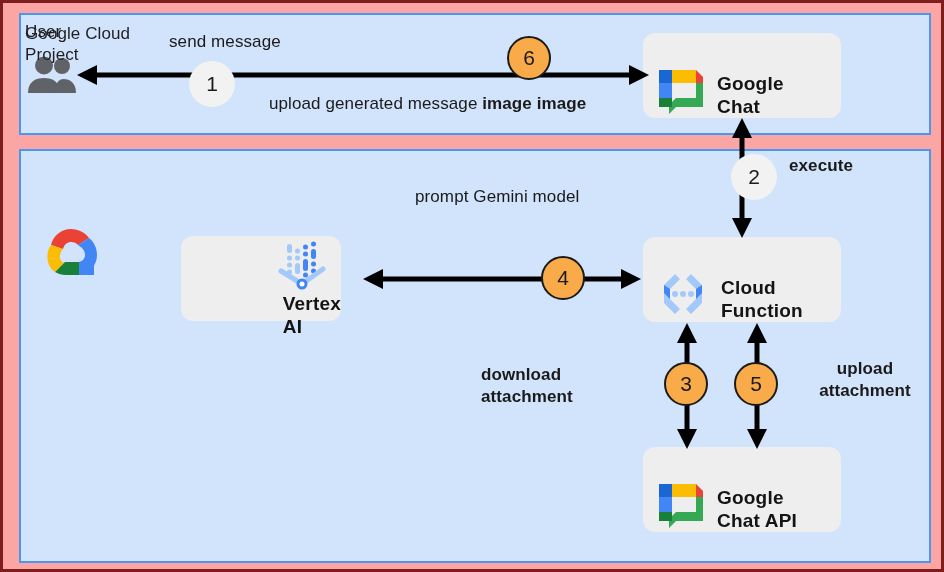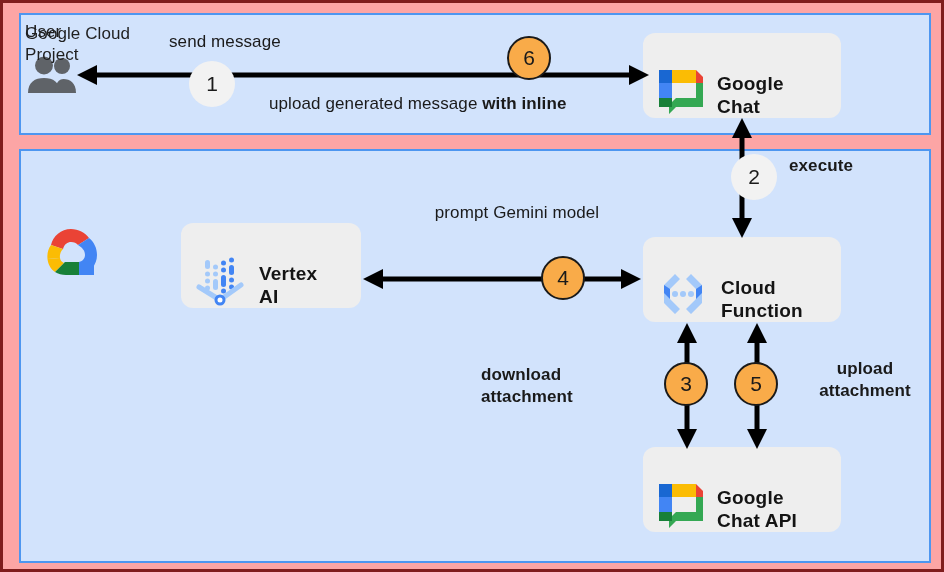--- a/index.html
+++ b/index.html
@@ -50,21 +50,21 @@
   }
   .card-label {
     font-size: 19px;
     font-weight: bold;
     color: #141414;
     line-height: 23px;
     white-space: pre-line;
     letter-spacing: 0.2px;
   }
   #card-google-chat      { left: 640px; top: 30px;  width: 198px; height: 85px; padding-left: 12px; }
-  #card-vertex-ai        { left: 178px; top: 220px; width: 180px; height: 85px; padding-left: 12px; }
+  #card-vertex-ai        { left: 178px; top: 233px; width: 160px; height: 85px; padding-left: 12px; flex-direction: column; }
   #card-cloud-function   { left: 640px; top: 234px; width: 198px; height: 85px; padding-left: 12px; }
   #card-google-chat-api  { left: 640px; top: 444px; width: 198px; height: 85px; padding-left: 12px; }
   .card-icon { flex: none; margin-right: 10px; }
 
   
   .gchat-logo { width: 52px; height: 52px; }
 
   
   #gcloud-logo { position: absolute; left: 36px; top: 222px; width: 64px; height: 56px; }
 
@@ -105,21 +105,21 @@
     letter-spacing: 0.1px;
     white-space: pre-line;
     z-index: 4;
     text-align: center;
   }
   .edge-label b { font-weight: bold; }
 
   #lbl-send-message    { left: 166px; top: 28px; }
   #lbl-answer-message  { left: 266px; top: 90px; }
   #lbl-execute         { left: 786px; top: 152px; font-weight: bold; }
-  #lbl-prompt-gemini   { left: 412px; top: 183px; width: 204px; text-align: center; margin-top: 16px; }
+  #lbl-prompt-gemini   { left: 412px; top: 183px; width: 204px; text-align: left; }
   #lbl-download        { left: 478px; top: 361px; width: 172px; text-align: left; font-weight: bold; }
   #lbl-upload          { left: 794px; top: 355px; width: 136px; text-align: center; font-weight: bold; }
 </style>
 </head>
 <body>
 
 <div id="canvas">
 
   <div class="panel" id="panel-user"></div>
   <div class="panel-title" id="title-user">User</div>
@@ -139,21 +139,21 @@
       <path d="M4 17 H17 V32 H4 Z" fill="#4285f4"></path>
       <path d="M4 32 H17 V41 H4 Z" fill="#188038"></path>
       <path d="M41 17 H48 V41 H21 L14 48 V41 H17 V32 H41 Z" fill="#34a853"></path>
       <path d="M17 17 H41 V32 H21 L17 36 Z" fill="#eeeeee"></path>
     </svg>
     <div class="card-label">Google
 Chat</div>
   </div>
 
   <div class="edge-label" id="lbl-send-message">send message</div>
-  <div class="edge-label" id="lbl-answer-message"><span>upload generated message </span><b>with inline</b></div>
+  <div class="edge-label" id="lbl-answer-message"><span>upload generated message </span><b>image image</b></div>
 
   <svg class="conn" style="left:74px; top:58px;" width="572" height="28" viewBox="0 0 572 28">
     <line x1="16" y1="14" x2="556" y2="14" stroke="#000" stroke-width="5"></line>
     <polygon points="0,14 20,4 20,24" fill="#000"></polygon>
     <polygon points="572,14 552,4 552,24" fill="#000"></polygon>
   </svg>
 
   <div class="badge white" id="badge-1">1</div>
   <div class="badge orange" id="badge-6">6</div>
 

